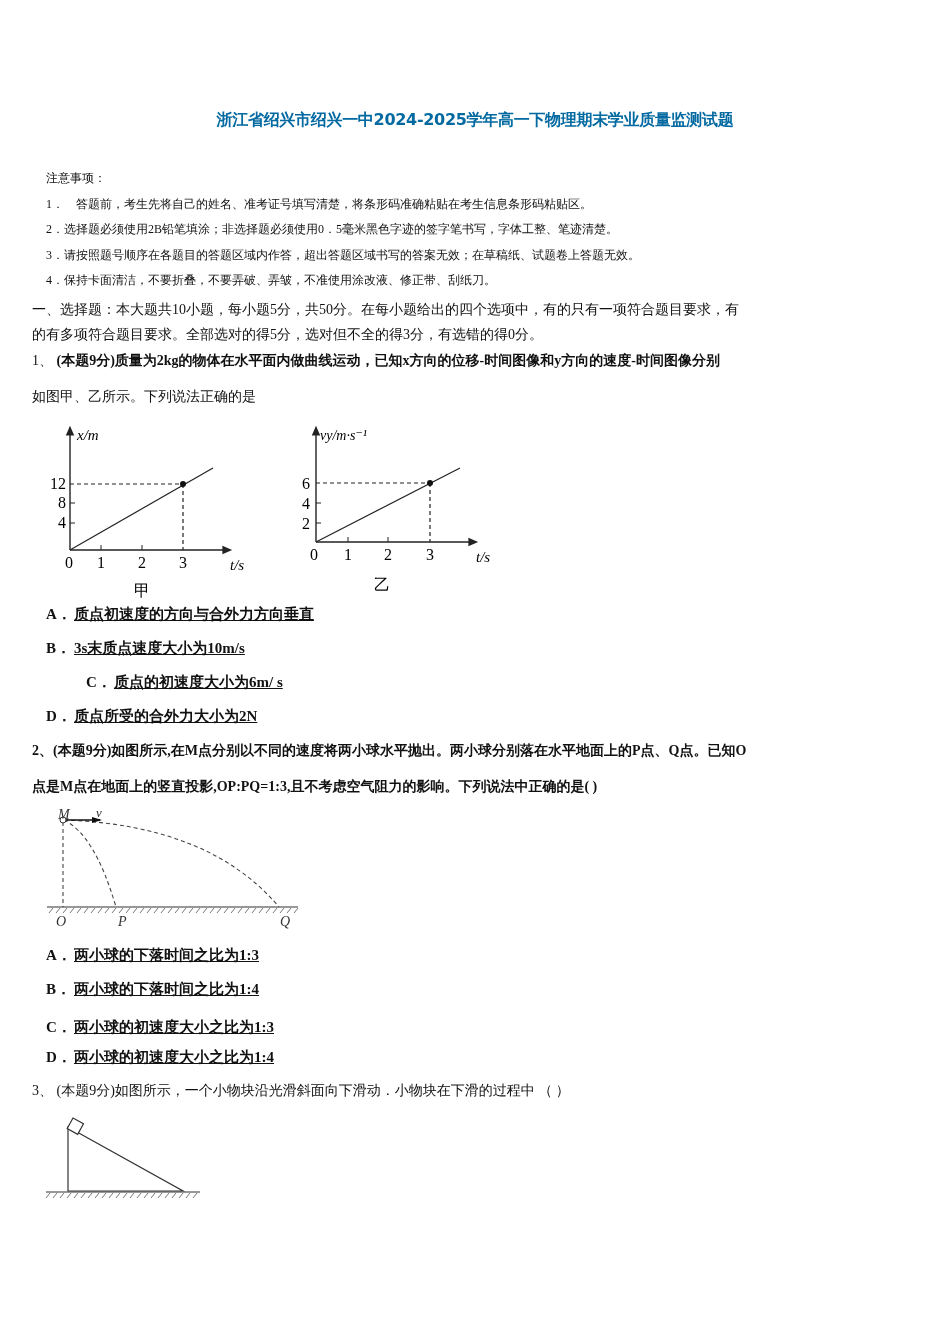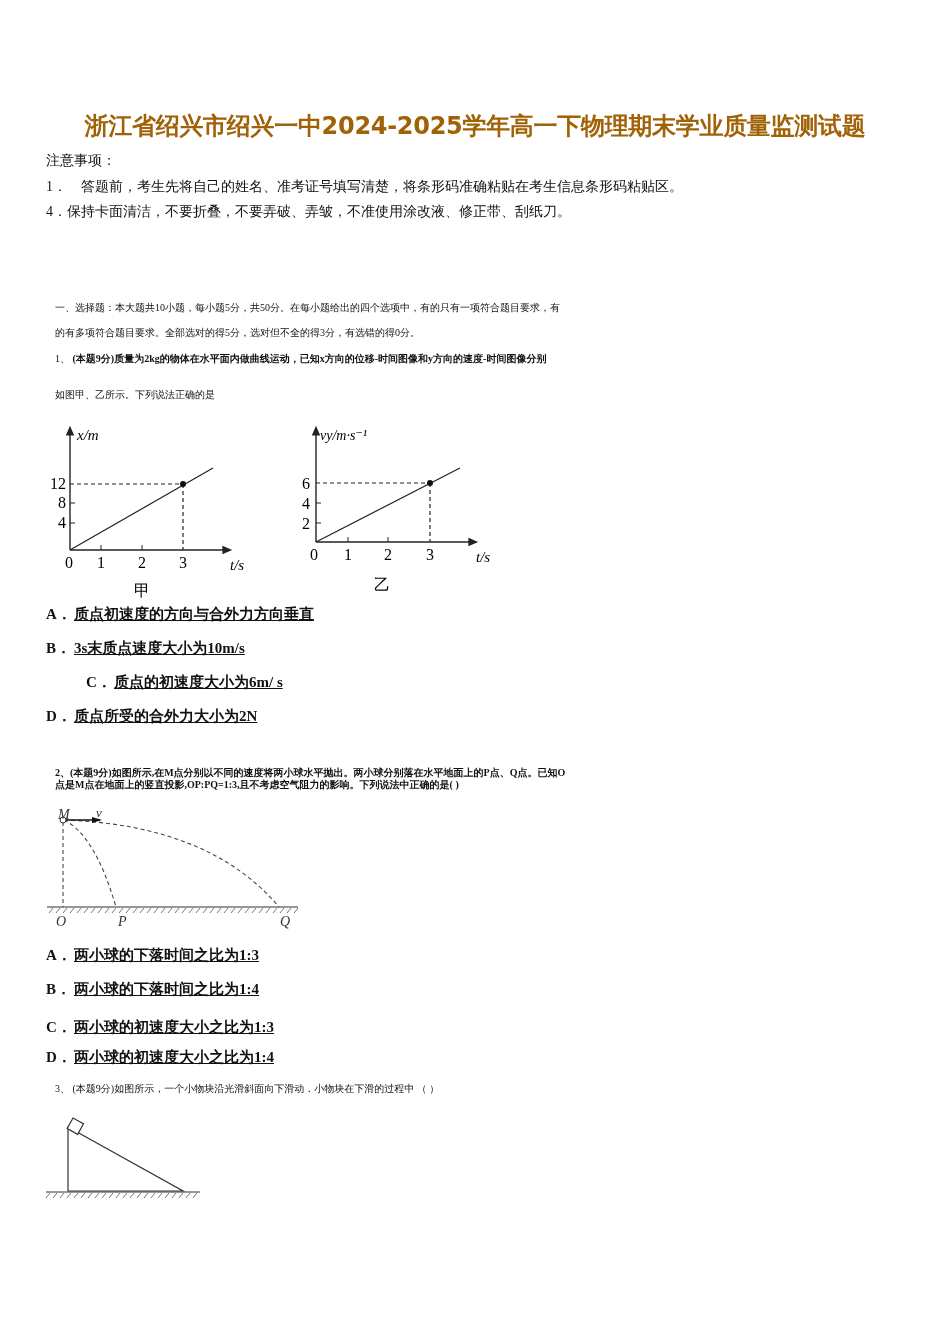--- a/index.html
+++ b/index.html
@@ -4,39 +4,41 @@
   <style>
     html, body { margin: 0; padding: 0; background: #ffffff; }
     body {
       width: 950px; height: 1344px; position: relative; overflow: hidden;
       font-family: "Liberation Serif", "DejaVu Serif", serif;
       color: #111111;
     }
     .title {
       position: absolute; left: 0; top: 110px; width: 950px; text-align: center;
       font-family: "DejaVu Sans", "Liberation Sans", sans-serif;
-      font-weight: bold; font-size: 24px; letter-spacing: -0.3px; color: #a16207;
+      font-weight: bold; font-size: 16px; letter-spacing: -0.3px; color: #0369a1;
     }
-    .notes { position: absolute; left: 46px; top: 148px; font-size: 14px; line-height: 25.5px; }
+    .notes { position: absolute; left: 46px; top: 166px; font-size: 12px; line-height: 25.5px; }
     .notes div { white-space: nowrap; }
-    .line { position: absolute; left: 55px; font-size: 10px; white-space: nowrap; }
+    .line { position: absolute; left: 32px; font-size: 14px; white-space: nowrap; }
     .bold { font-weight: bold; }
     .opt { position: absolute; left: 46px; font-size: 15px; font-weight: bold; white-space: nowrap; text-decoration: underline; }
     .opt .lbl { display: inline-block; width: 28px; }
     svg text { font-family: "Liberation Serif", "DejaVu Serif", serif; }
     .fig { position: absolute; }
   </style>
 </head>
 <body>
 
 <div class="title">浙江省绍兴市绍兴一中2024-2025学年高一下物理期末学业质量监测试题</div>
 
 <div class="notes">
   <div>注意事项：</div>
   <div>1．　答题前，考生先将自己的姓名、准考证号填写清楚，将条形码准确粘贴在考生信息条形码粘贴区。</div>
+  <div>2．选择题必须使用2B铅笔填涂；非选择题必须使用0．5毫米黑色字迹的签字笔书写，字体工整、笔迹清楚。</div>
+  <div>3．请按照题号顺序在各题目的答题区域内作答，超出答题区域书写的答案无效；在草稿纸、试题卷上答题无效。</div>
   <div>4．保持卡面清洁，不要折叠，不要弄破、弄皱，不准使用涂改液、修正带、刮纸刀。</div>
 </div>
 
 <div class="line" style="top:301px;">一、选择题：本大题共10小题，每小题5分，共50分。在每小题给出的四个选项中，有的只有一项符合题目要求，有</div>
 <div class="line" style="top:326px;">的有多项符合题目要求。全部选对的得5分，选对但不全的得3分，有选错的得0分。</div>
 
 <div class="line" style="top:352px;">
   <span>1、</span><span class="bold"> (本题9分)质量为2kg的物体在水平面内做曲线运动，已知x方向的位移-时间图像和y方向的速度-时间图像分别</span>
 </div>
 <div class="line" style="top:388px;">如图甲、乙所示。下列说法正确的是</div>
@@ -103,21 +105,21 @@
 <div class="opt" style="top:639px;">
   <span class="lbl">B．</span><span>3s末质点速度大小为10m/s</span>
 </div>
 <div class="opt" style="top:673px;margin-left:40px;">
   <span class="lbl">C．</span><span>质点的初速度大小为6m/ s</span>
 </div>
 <div class="opt" style="top:707px;">
   <span class="lbl">D．</span><span>质点所受的合外力大小为2N</span>
 </div>
 
-<div class="line bold" style="top:742px;margin-top:24px;">
+<div class="line bold" style="top:742px;">
   <span>2、</span><span>(本题9分)如图所示,在M点分别以不同的速度将两小球水平抛出。两小球分别落在水平地面上的P点、Q点。已知O</span>
 </div>
 <div class="line bold" style="top:778px;text-align:center;">点是M点在地面上的竖直投影,OP:PQ=1:3,且不考虑空气阻力的影响。下列说法中正确的是( )</div>
 
 <svg class="fig" style="left:40px; top:805px;" width="270" height="130">
   <line x1="7" y1="102" x2="258" y2="102" stroke="#333" stroke-width="1.2"></line>
   <g stroke="#555" stroke-width="0.8">
     <line x1="9" y1="108" x2="13" y2="103"></line>
       <line x1="16" y1="108" x2="20" y2="103"></line>
       <line x1="23" y1="108" x2="27" y2="103"></line>

